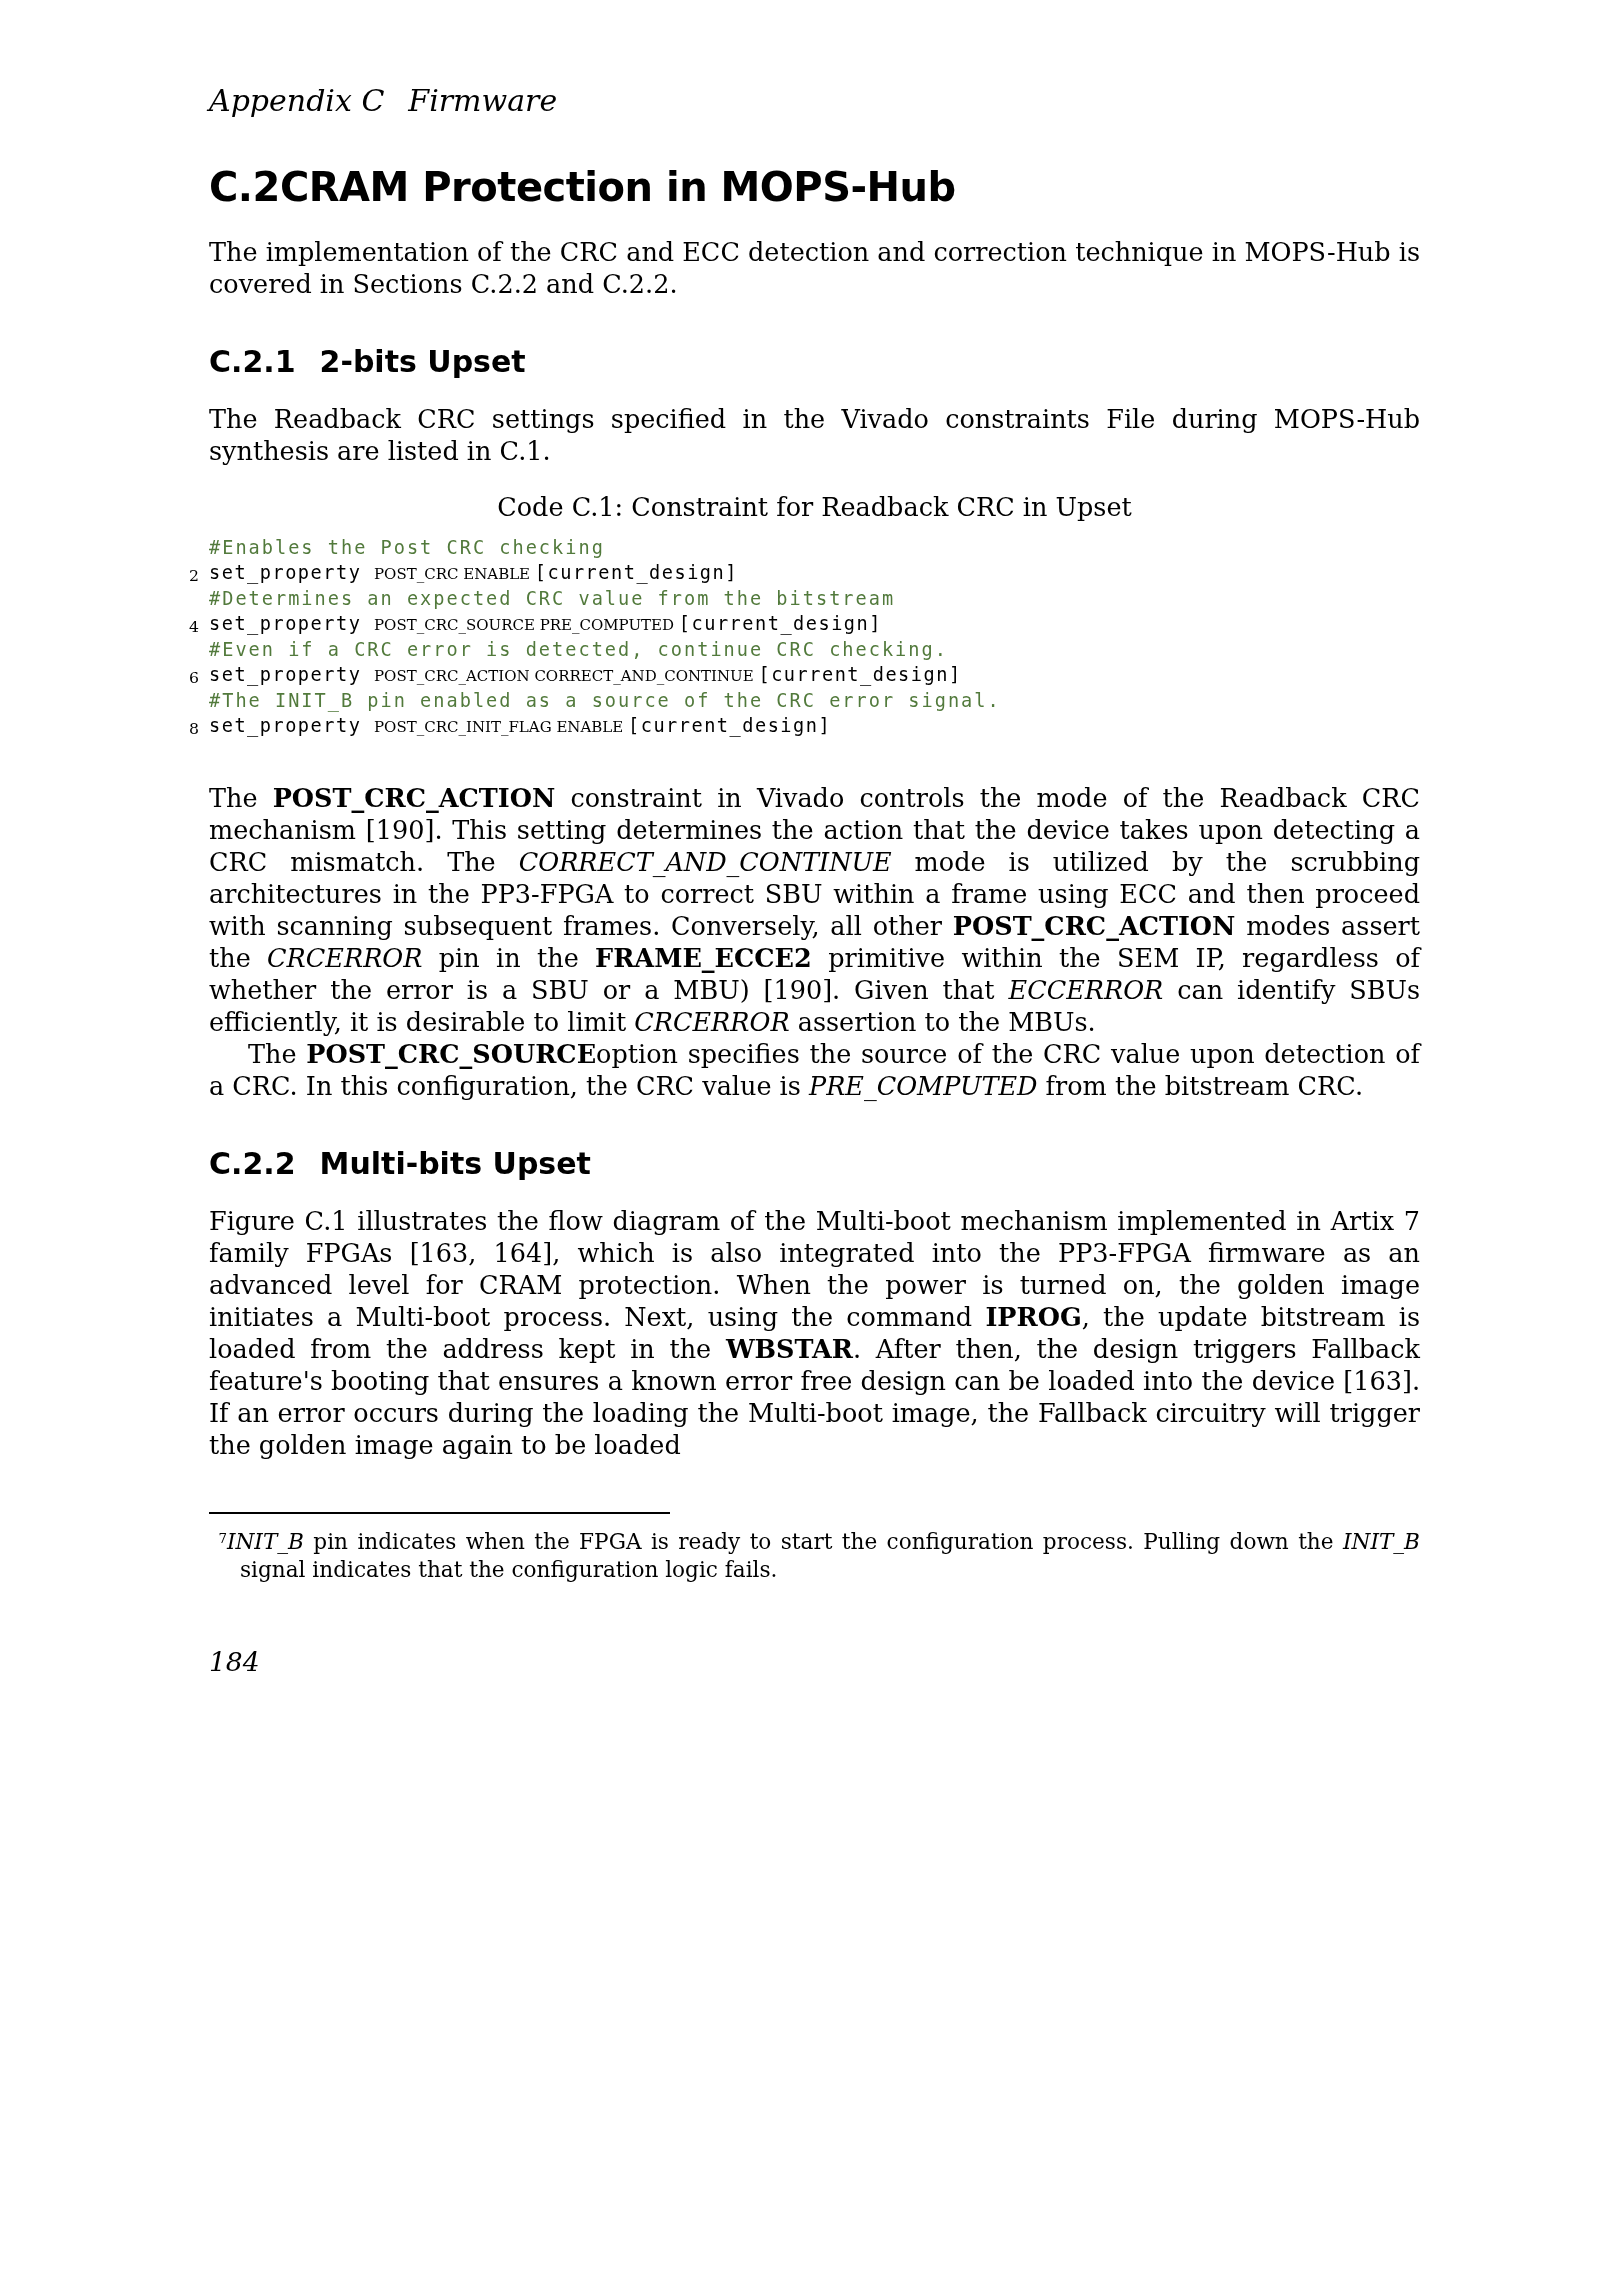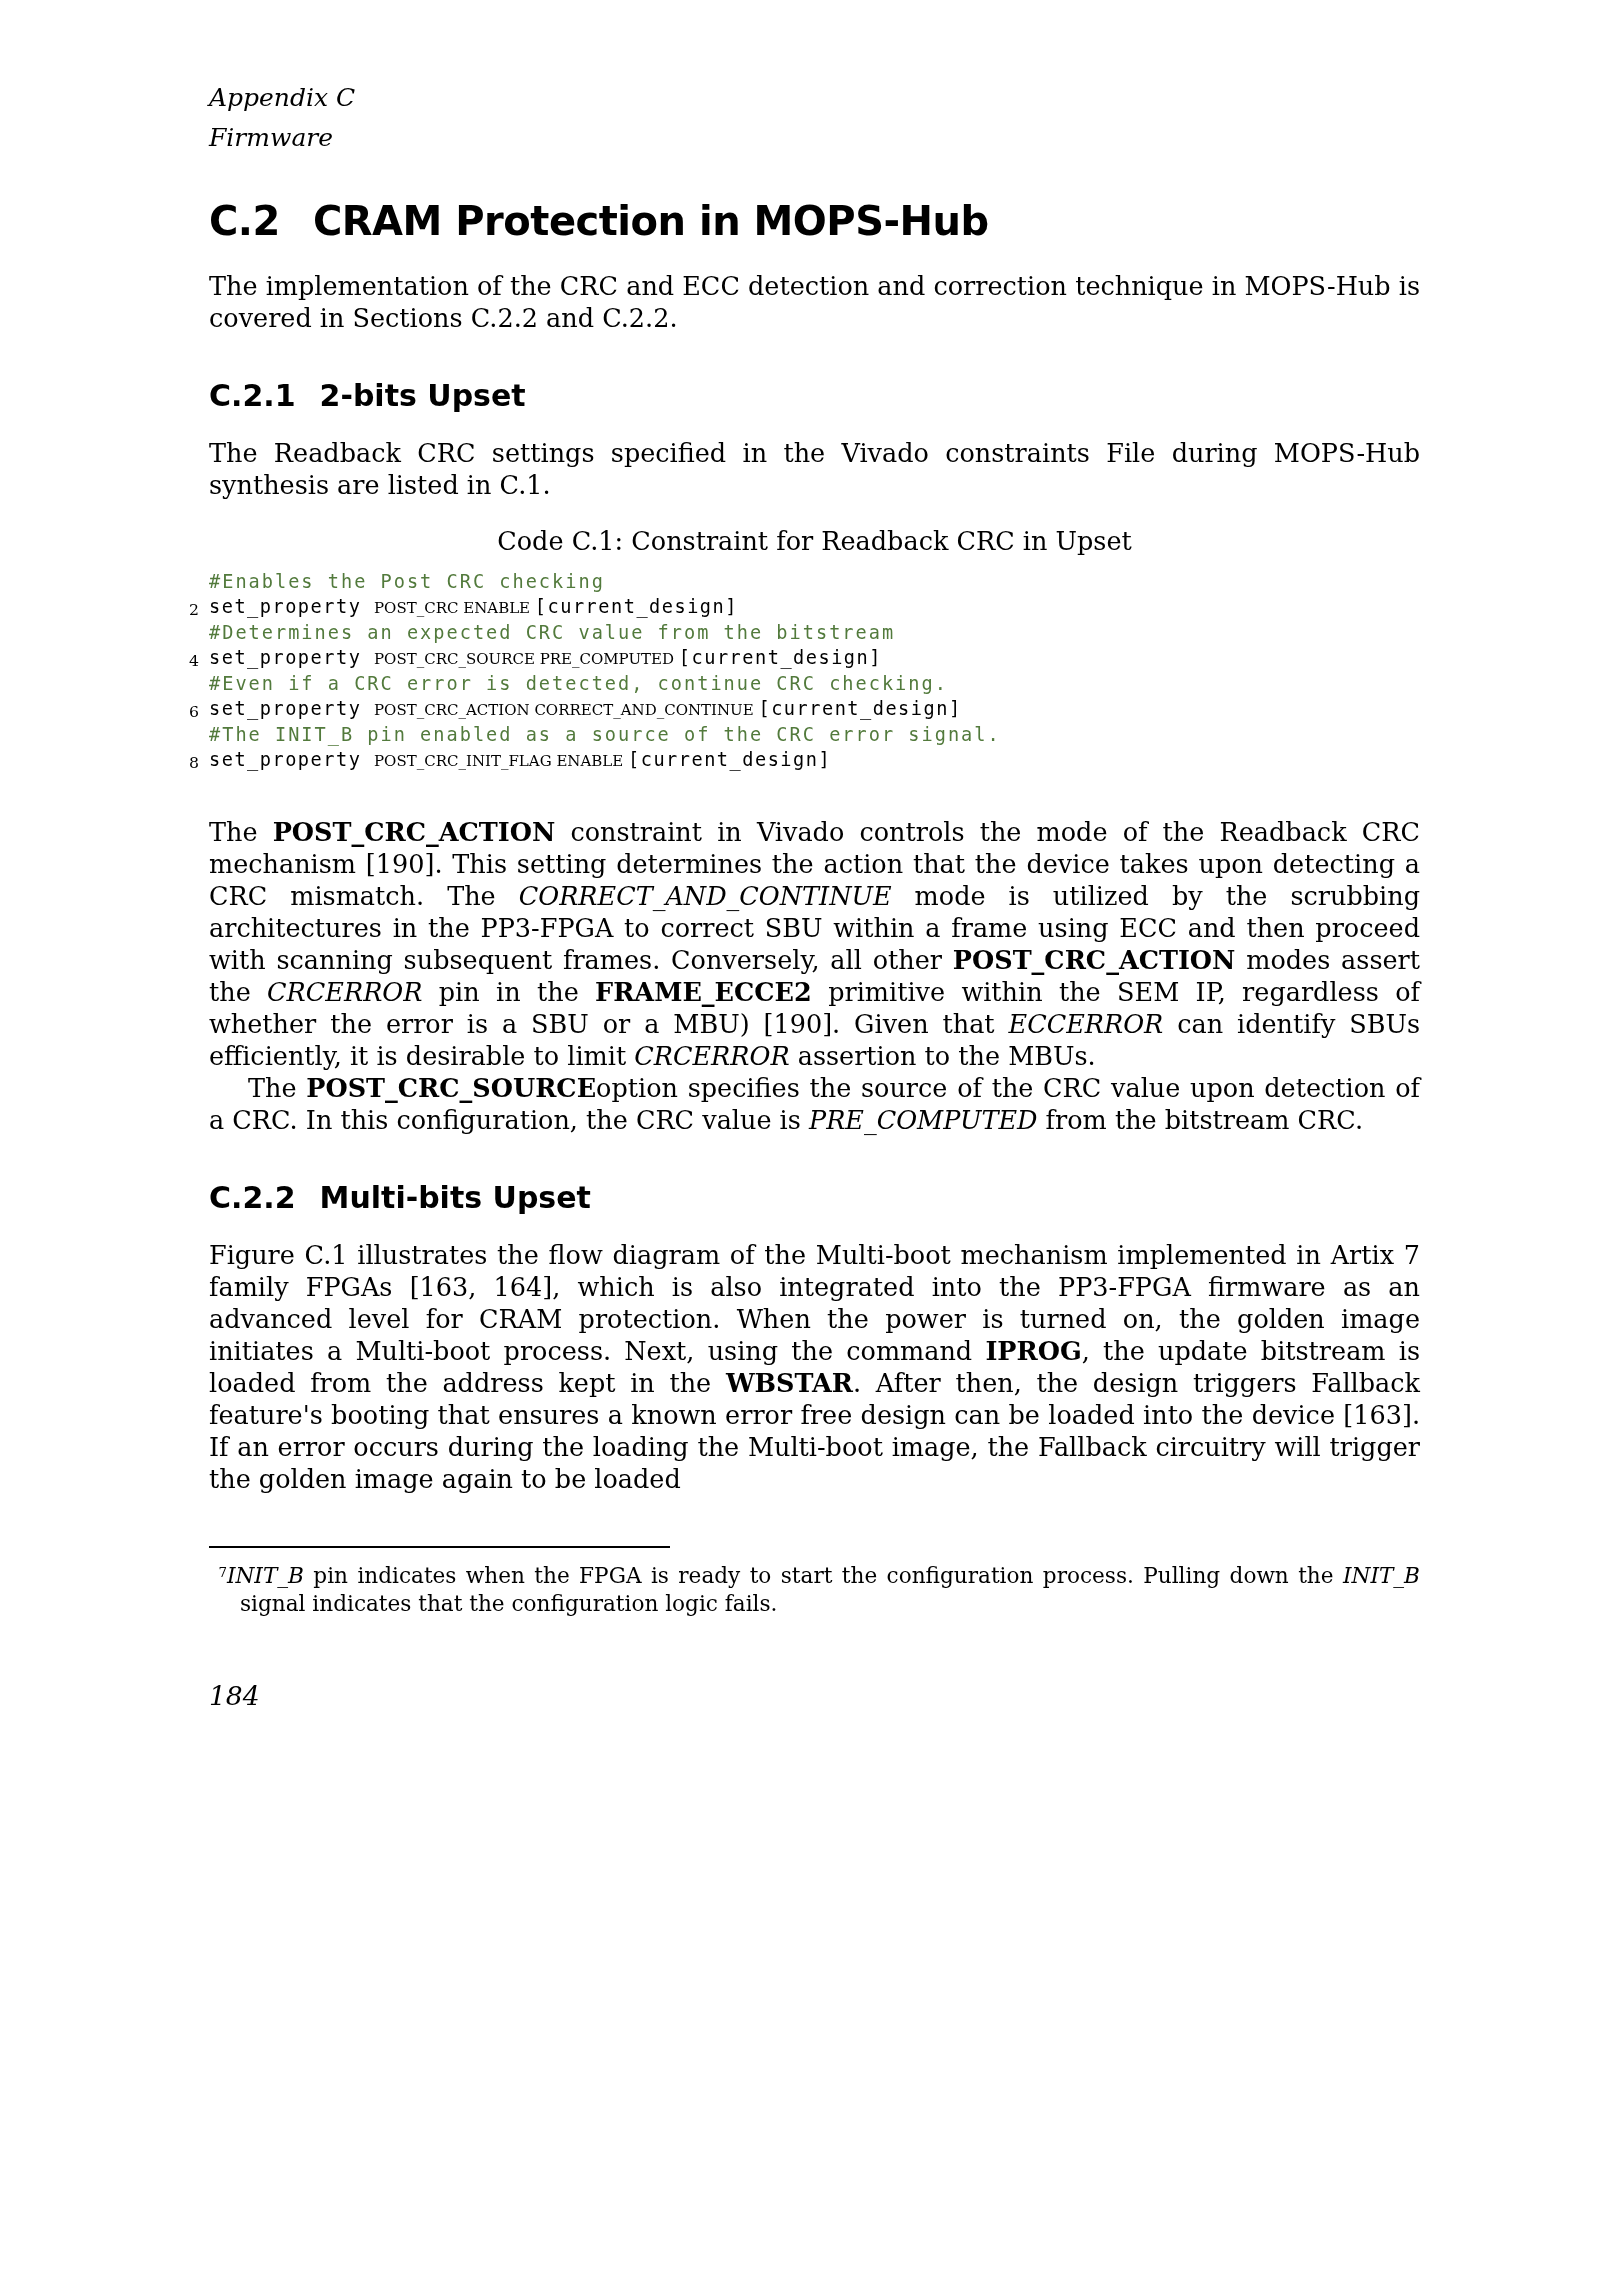--- a/index.html
+++ b/index.html
@@ -13,29 +13,27 @@
     overflow: hidden;
   }
   .content {
     position: absolute;
     left: 209px;
     top: 83px;
     width: 1211px;
   }
   .running-header {
     display: flex;
-    gap: 10px;
+    gap: 24px;
     font-style: italic;
-    font-size: 25px;
+    font-size: 30px;
     line-height: 1.2;
-    flex-direction: column;
   }
   .section-heading {
     display: flex;
-    gap: 33px;
     margin: 45px 0 25.5px 0;
     font-family: "DejaVu Sans", sans-serif;
     font-weight: bold;
     font-size: 40px;
     line-height: 1.15;
     letter-spacing: -0.5px;
   }
   .subsection-heading {
     display: flex;
     gap: 24px;

